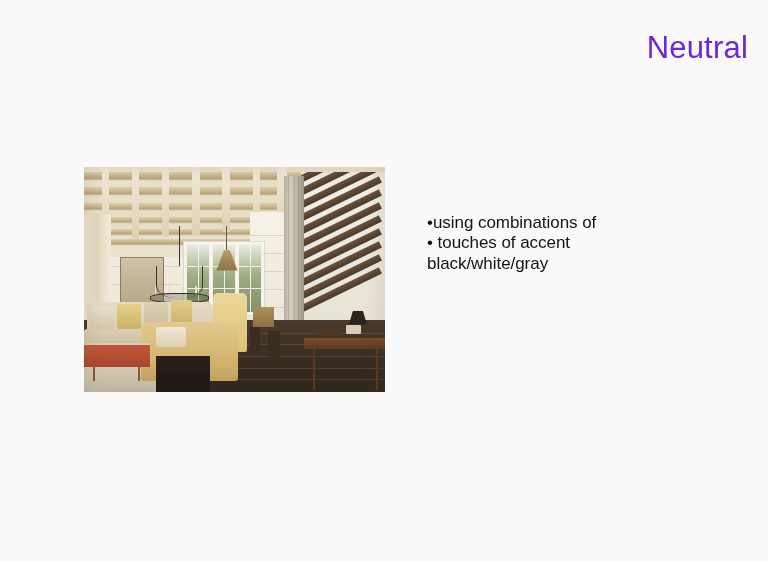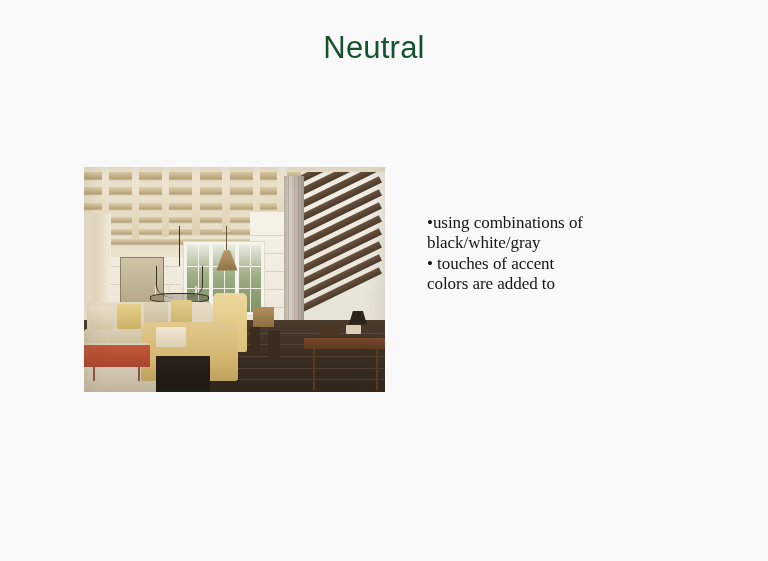--- a/index.html
+++ b/index.html
@@ -20,25 +20,25 @@
     inset: 0;
     background: #f9f9f9;
   }
 
   
   .slide-title {
     position: absolute;
     left: 0;
     top: 28px;
     width: 748px;
-    text-align: center;
+    text-align: right;
     font-size: 31px;
     font-weight: 400;
     letter-spacing: 0.2px;
-    color: #14532d;
+    color: #6d28d9;
     line-height: 40px;
     white-space: nowrap;
   }
 
   
   .photo-frame {
     position: absolute;
     left: 84px;
     top: 167px;
     width: 301px;
@@ -361,21 +361,20 @@
   .body-text {
     position: absolute;
     left: 427px;
     top: 213px;
     width: 250px;
     font-size: 17px;
     line-height: 20.3px;
     color: #141414;
     font-weight: 400;
     letter-spacing: -0.05px;
-    font-family: Liberation Serif, serif;
   }
   .body-line {
     white-space: pre;
   }
 </style>
 </head>
 <body>
 
 <div class="slide">
 
@@ -504,18 +503,17 @@
       <div class="ph-desk"></div>
       <div class="ph-desk-leg" style="left:76%;"></div>
       <div class="ph-desk-leg" style="left:97%;"></div>
 
       <div class="ph-vignette"></div>
     </div>
   </div>
 
   <div class="body-text">
     <div class="body-line">•using combinations of</div>
+    <div class="body-line">• touches of accent</div>
     <div class="body-line">black/white/gray</div>
-    <div class="body-line">• touches of accent</div>
-    <div class="body-line">colors are added to</div>
   </div>
 
 </div>
 
 </body></html>

